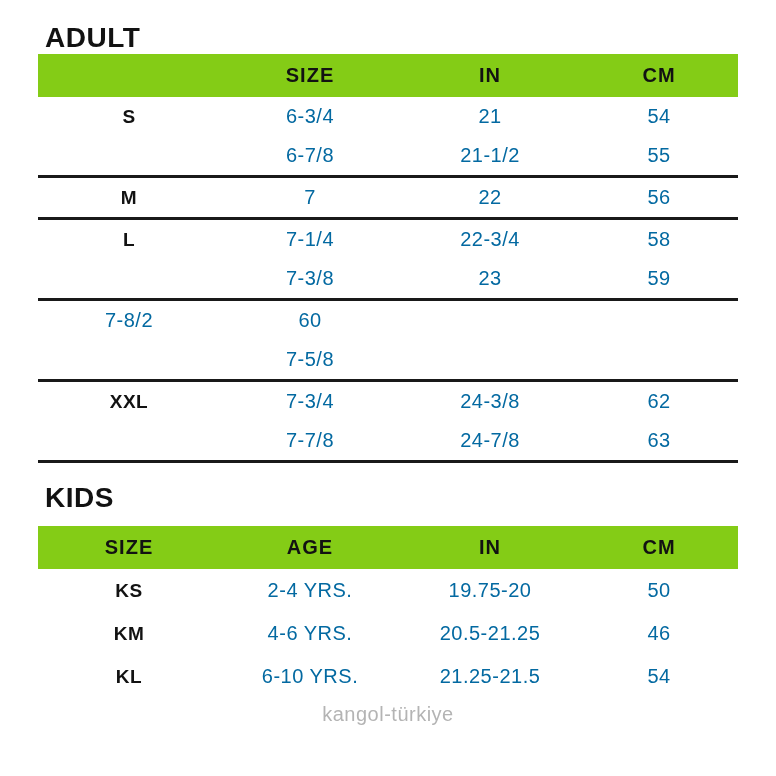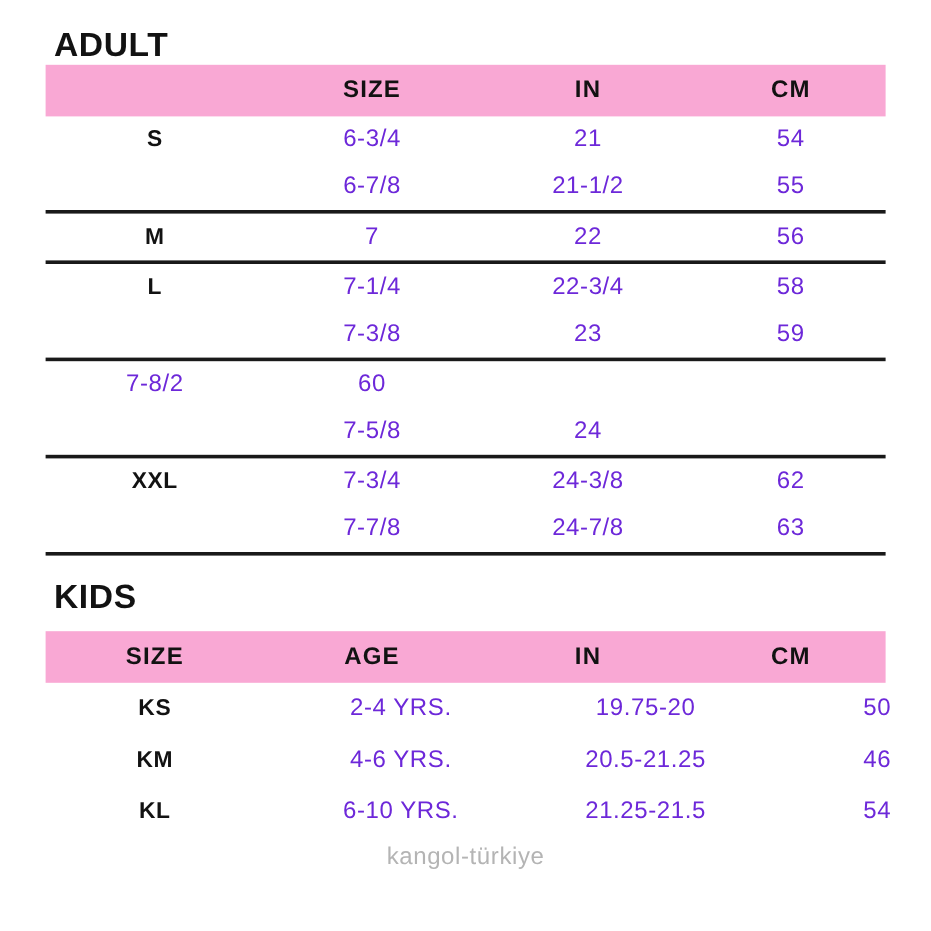--- a/index.html
+++ b/index.html
@@ -27,39 +27,39 @@
   .title-kids  { margin-top: 19px; margin-bottom: 12px; }
 
   .size-table { width: 700px; }
 
   .grid-row {
     display: grid;
     grid-template-columns: 182px 180px 180px 158px;
     align-items: center;
   }
   .thead {
-    background: #f9a8d4;
+    background: #84cc16;
     height: 43px;
   }
   .th {
     text-align: center;
     font-size: 20px;
     font-weight: 700;
     letter-spacing: 1px;
     color: #121212;
   }
   .adult-table .row { height: 39px; }
-  .kids-table  .row { height: 43px; gap: 24px; }
+  .kids-table  .row { height: 43px; }
   .group { border-bottom: 3px solid #191919; }
 
   .val {
     text-align: center;
     font-size: 20px;
     font-weight: 400;
-    color: #6d28d9;
+    color: #0369a1;
     letter-spacing: 0.5px;
   }
   .lbl {
     text-align: center;
     font-size: 19px;
     font-weight: 700;
     letter-spacing: 0.5px;
     color: #121212;
   }
 
@@ -126,21 +126,20 @@
     </div>
 
     <div class="group">
       <div class="grid-row row">
         <div class="val">7-8/2</div>
         <div class="val">60</div>
       </div>
       <div class="grid-row row">
         <div class="lbl"></div>
         <div class="val">7-5/8</div>
-        <div class="val">24</div>
       </div>
     </div>
 
     <div class="group">
       <div class="grid-row row">
         <div class="lbl">XXL</div>
         <div class="val">7-3/4</div>
         <div class="val">24-3/8</div>
         <div class="val">62</div>
       </div>

